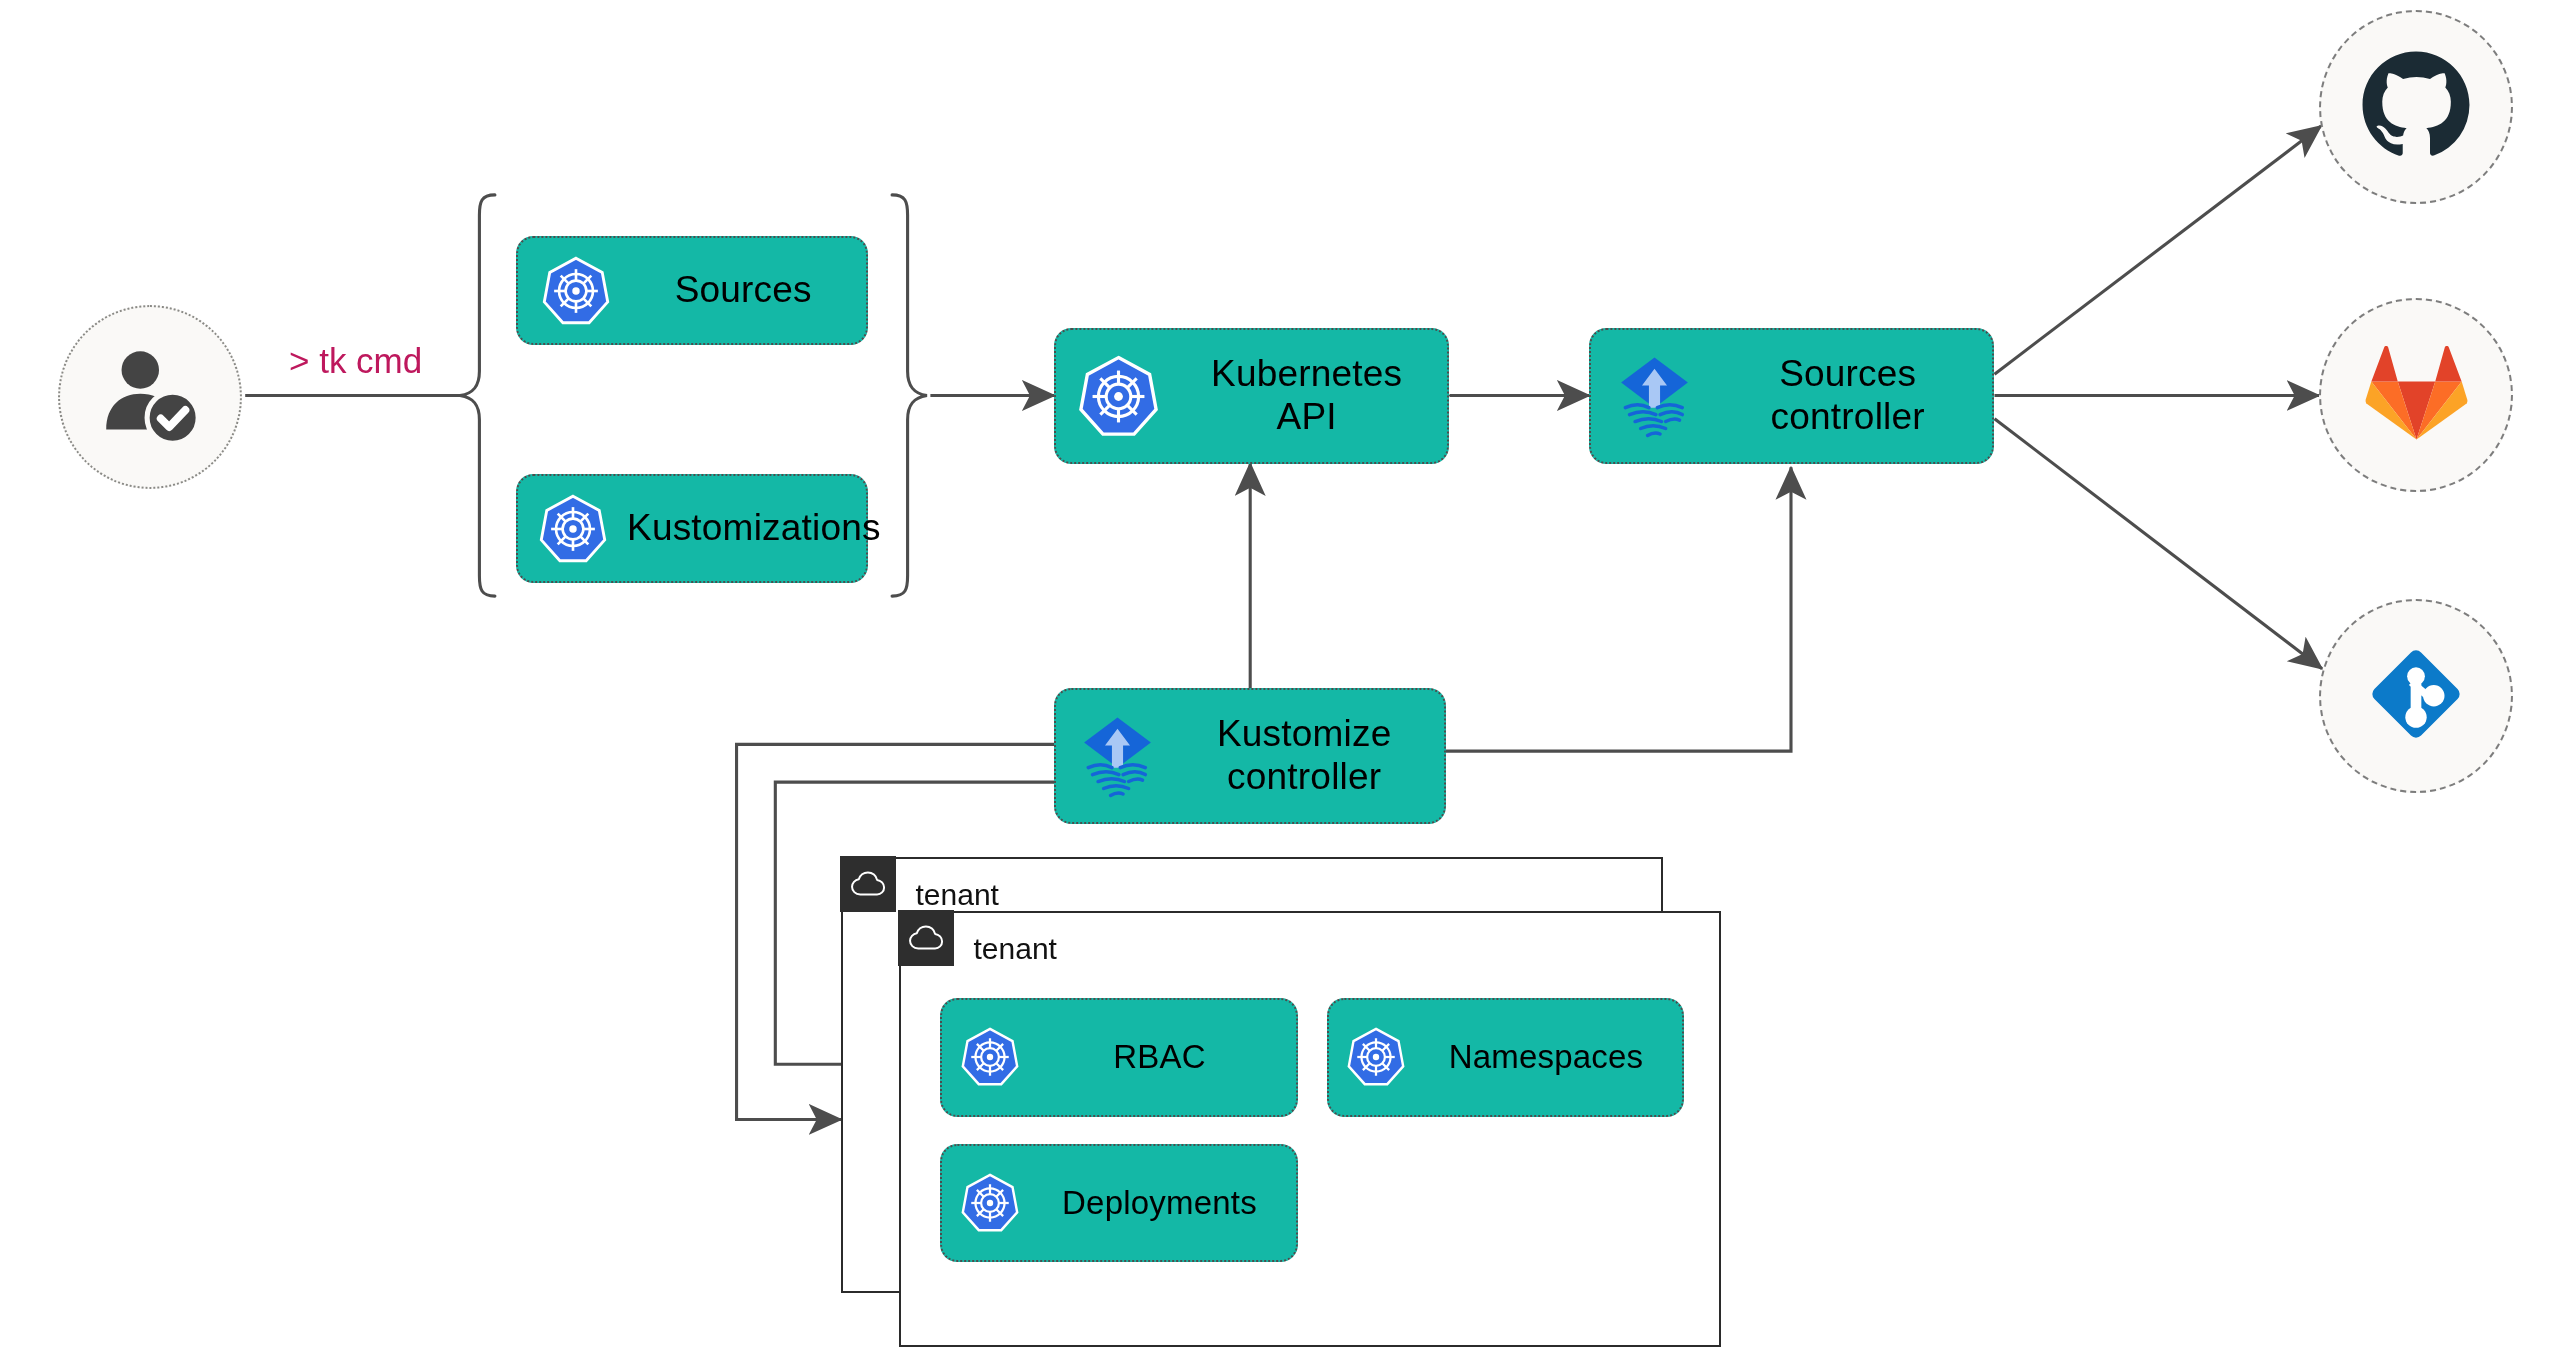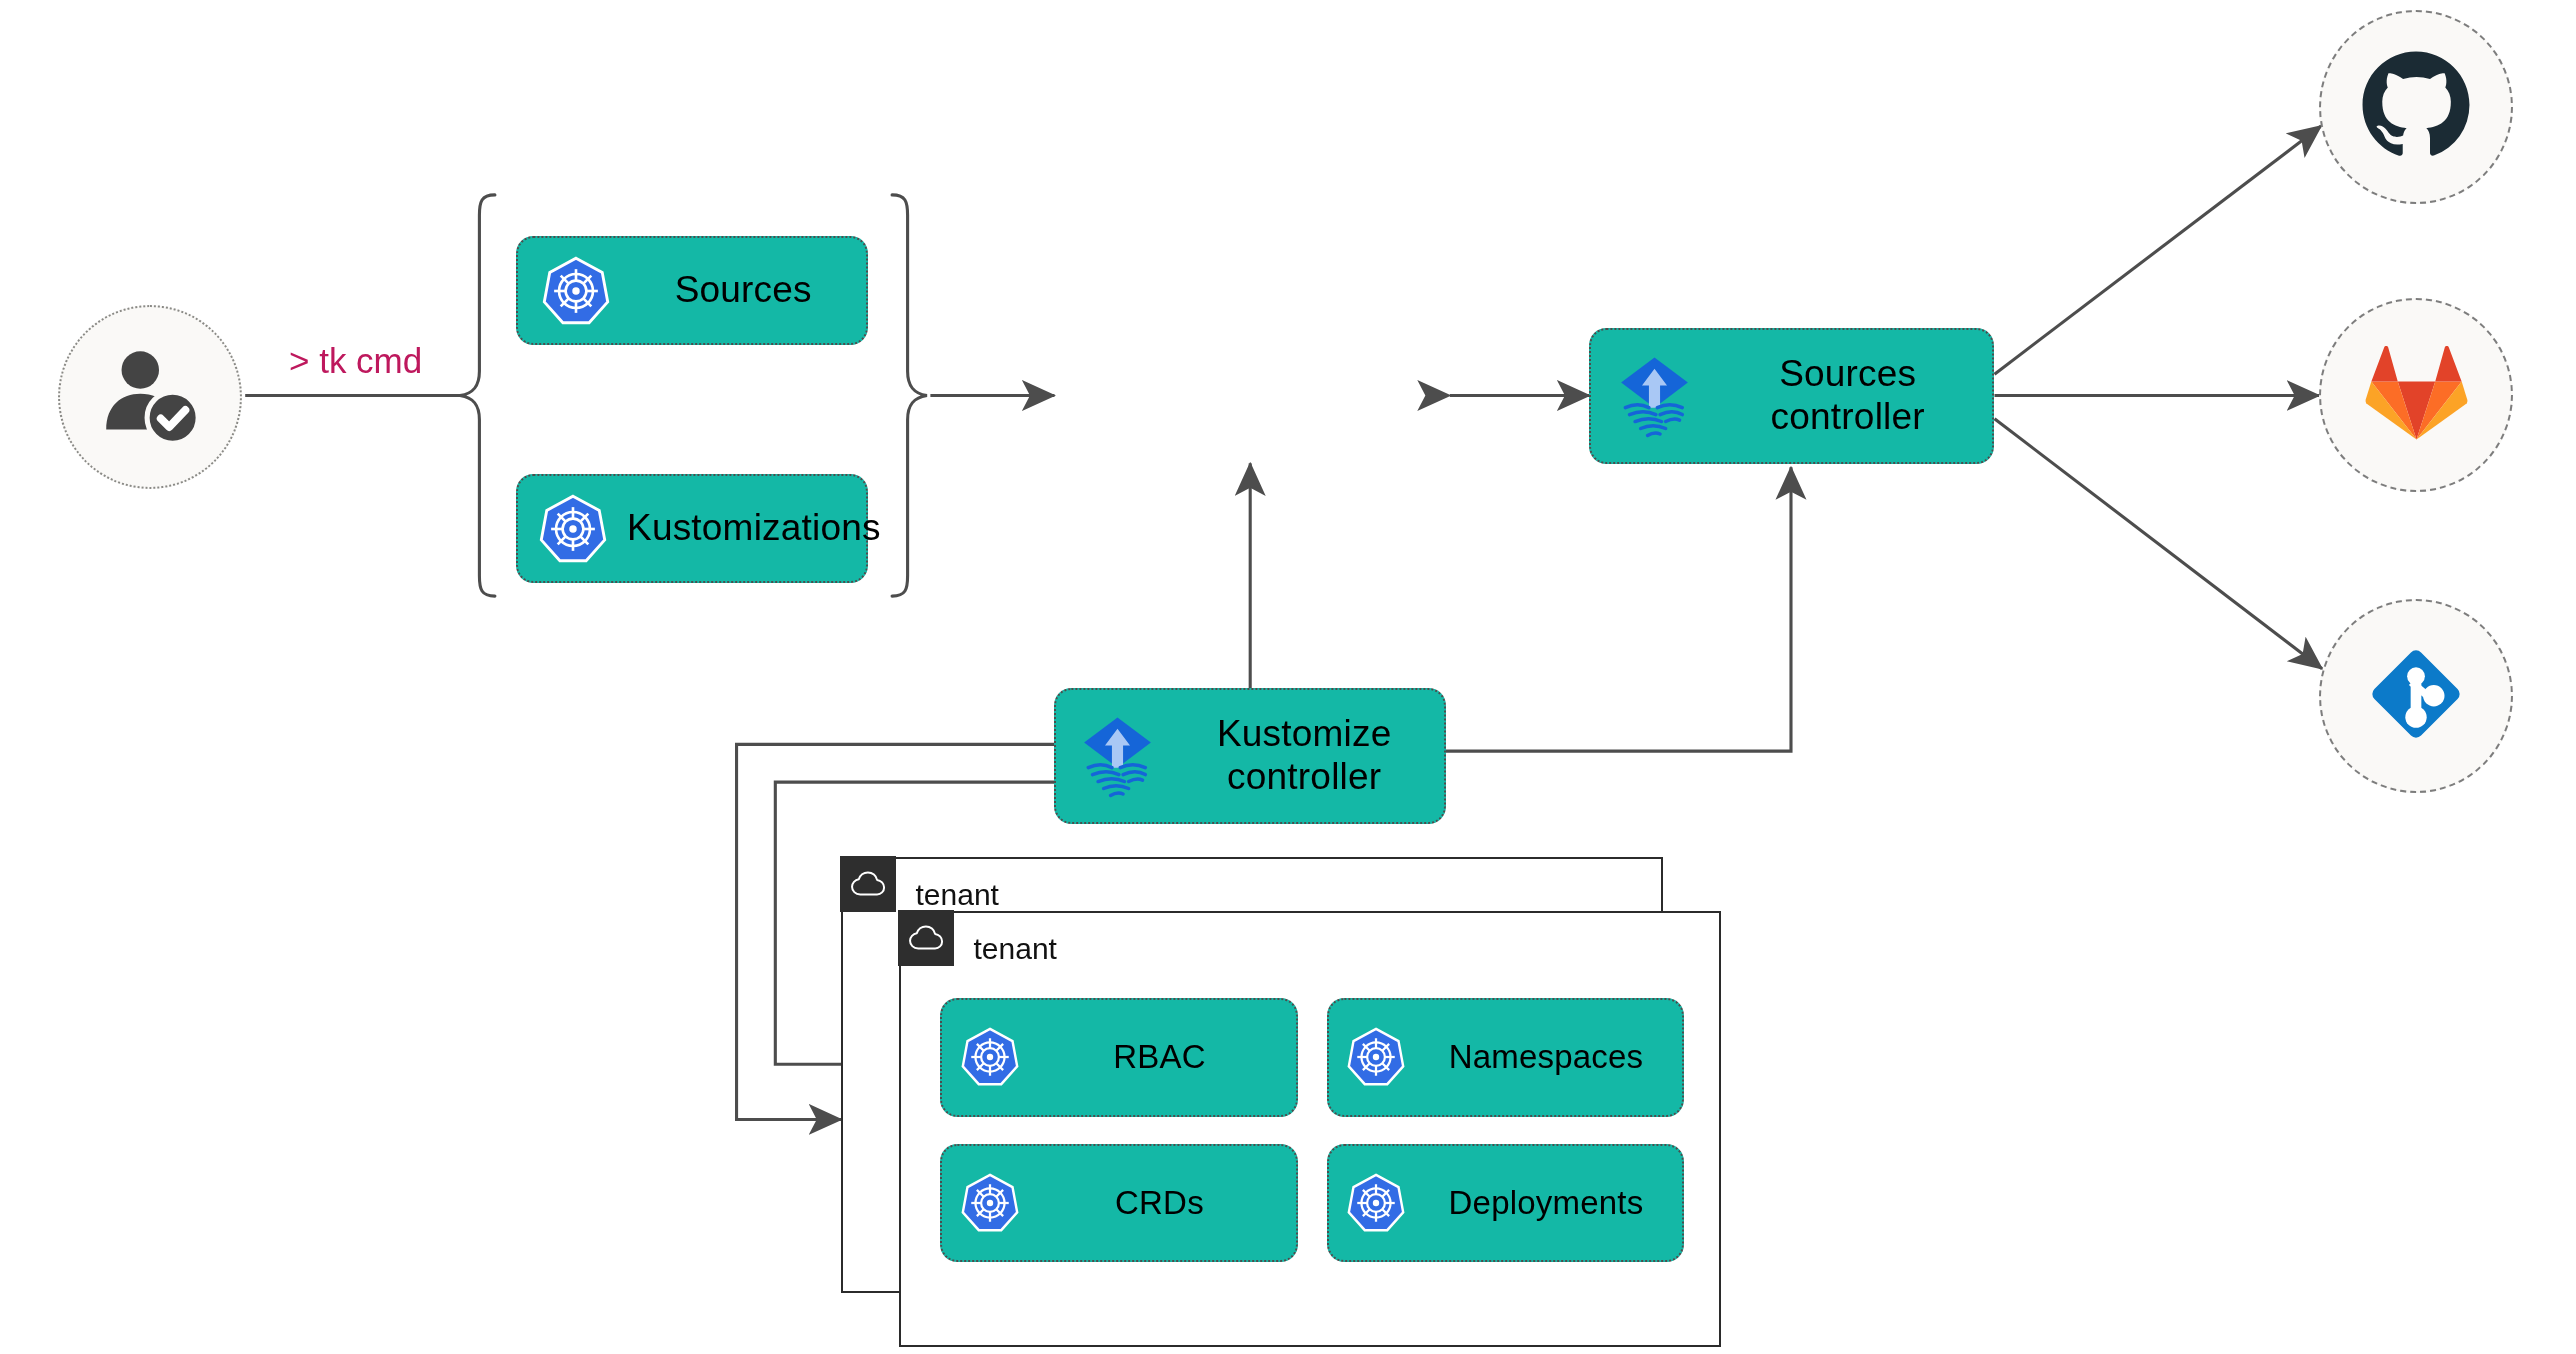--- a/index.html
+++ b/index.html
@@ -223,20 +223,41 @@
           <line x1="38.7" y1="38.7" x2="46" y2="46"></line>
           <line x1="46" y1="18" x2="38.7" y2="25.3"></line>
           <line x1="25.3" y1="38.7" x2="18" y2="46"></line>
         </g>
         <circle cx="32" cy="32" r="3.4" fill="#FFFFFF"></circle>
       </svg>
     </span>
     <span class="lbl" style="padding-right:25px;">Kustomizations</span>
   </div>
 
+  <div class="card" style="left:1054px; top:328px; width:395px; height:136px;">
+    <span class="ico" style="width:124px;">
+      <svg width="83" height="83" viewBox="0 0 64 64">
+        <path d="M32 2 L56 15 L61 42 L44 61 L20 61 L3 42 L8 15 Z" fill="#326CE5" stroke="#FFFFFF" stroke-width="2.6"></path>
+        <g stroke="#FFFFFF" stroke-width="2.4" fill="none">
+          <circle cx="32" cy="32" r="15.5"></circle>
+          <circle cx="32" cy="32" r="9.5"></circle>
+          <line x1="32" y1="12" x2="32" y2="22.5"></line>
+          <line x1="32" y1="41.5" x2="32" y2="52"></line>
+          <line x1="12" y1="32" x2="22.5" y2="32"></line>
+          <line x1="41.5" y1="32" x2="52" y2="32"></line>
+          <line x1="18" y1="18" x2="25.3" y2="25.3"></line>
+          <line x1="38.7" y1="38.7" x2="46" y2="46"></line>
+          <line x1="46" y1="18" x2="38.7" y2="25.3"></line>
+          <line x1="25.3" y1="38.7" x2="18" y2="46"></line>
+        </g>
+        <circle cx="32" cy="32" r="3.4" fill="#FFFFFF"></circle>
+      </svg>
+    </span>
+    <span class="lbl">Kubernetes API</span>
+  </div>
 
   <div class="card" style="left:1589px; top:328px; width:405px; height:136px;">
     <span class="ico" style="width:126px;">
       <svg width="89" height="89" viewBox="0 0 64 64">
         <path d="M32 4 L56 22 L32 40 L8 22 Z" fill="#1565D8"></path>
         <path d="M32 12 L41 24 L36 24 L36 40 L28 40 L28 24 L23 24 Z" fill="#A9C8F5"></path>
         <g stroke="#1565D8" stroke-width="2.5" fill="none" stroke-linecap="round">
           <path d="M11 40 Q20 36 28 40"></path>
           <path d="M34 40 Q43 36 52 40"></path>
           <path d="M14 45 Q24 41 33 45"></path>
@@ -385,41 +406,20 @@
               <line x1="38.7" y1="38.7" x2="46" y2="46"></line>
               <line x1="46" y1="18" x2="38.7" y2="25.3"></line>
               <line x1="25.3" y1="38.7" x2="18" y2="46"></line>
             </g>
             <circle cx="32" cy="32" r="3.4" fill="#FFFFFF"></circle>
           </svg>
         </span>
         <span class="lbl">Namespaces</span>
       </div>
 
-      <div class="card">
-        <span class="ico" style="width:95px;">
-          <svg width="60" height="60" viewBox="0 0 64 64">
-            <path d="M32 2 L56 15 L61 42 L44 61 L20 61 L3 42 L8 15 Z" fill="#326CE5" stroke="#FFFFFF" stroke-width="2.6"></path>
-            <g stroke="#FFFFFF" stroke-width="2.4" fill="none">
-              <circle cx="32" cy="32" r="15.5"></circle>
-              <circle cx="32" cy="32" r="9.5"></circle>
-              <line x1="32" y1="12" x2="32" y2="22.5"></line>
-              <line x1="32" y1="41.5" x2="32" y2="52"></line>
-              <line x1="12" y1="32" x2="22.5" y2="32"></line>
-              <line x1="41.5" y1="32" x2="52" y2="32"></line>
-              <line x1="18" y1="18" x2="25.3" y2="25.3"></line>
-              <line x1="38.7" y1="38.7" x2="46" y2="46"></line>
-              <line x1="46" y1="18" x2="38.7" y2="25.3"></line>
-              <line x1="25.3" y1="38.7" x2="18" y2="46"></line>
-            </g>
-            <circle cx="32" cy="32" r="3.4" fill="#FFFFFF"></circle>
-          </svg>
-        </span>
-        <span class="lbl">CRDs</span>
-      </div>
 
       <div class="card">
         <span class="ico" style="width:95px;">
           <svg width="60" height="60" viewBox="0 0 64 64">
             <path d="M32 2 L56 15 L61 42 L44 61 L20 61 L3 42 L8 15 Z" fill="#326CE5" stroke="#FFFFFF" stroke-width="2.6"></path>
             <g stroke="#FFFFFF" stroke-width="2.4" fill="none">
               <circle cx="32" cy="32" r="15.5"></circle>
               <circle cx="32" cy="32" r="9.5"></circle>
               <line x1="32" y1="12" x2="32" y2="22.5"></line>
               <line x1="32" y1="41.5" x2="32" y2="52"></line>

